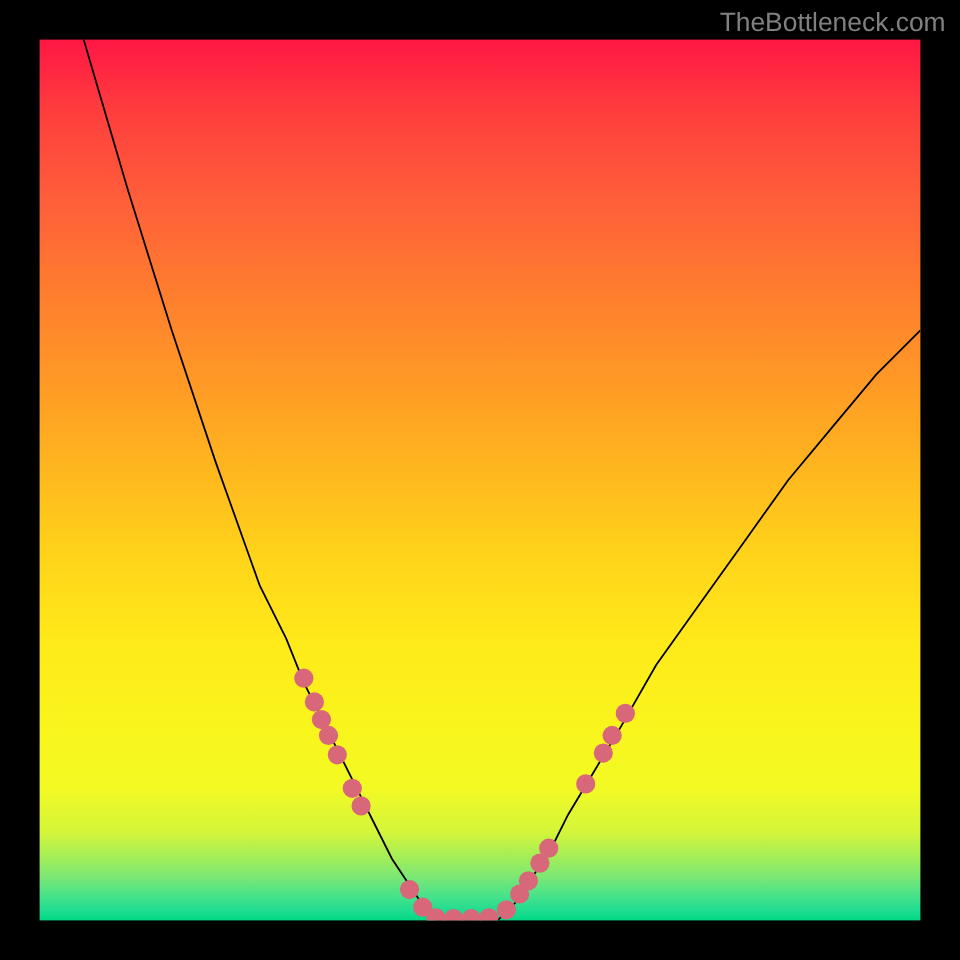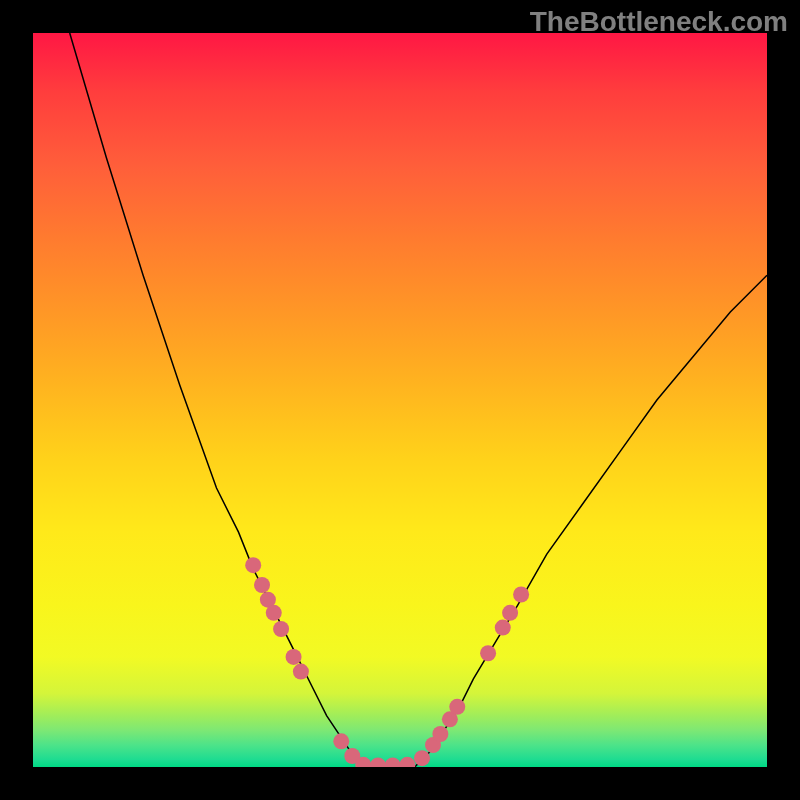--- a/index.html
+++ b/index.html
@@ -8,22 +8,22 @@
     height: 800px;
     background: #000;
     position: relative;
     font-family: Arial, sans-serif;
   }
   .watermark {
     position: absolute;
     top: 6px;
     right: 12px;
     color: #808080;
-    font-size: 28px;
-    font-weight: 700;
+    font-size: 22px;
+    font-weight: 400;
     z-index: 10;
     text-align: center;
   }
   .plot-area {
     position: absolute;
     left: 33px;
     top: 33px;
     width: 734px;
     height: 734px;
     background: linear-gradient(to bottom,

